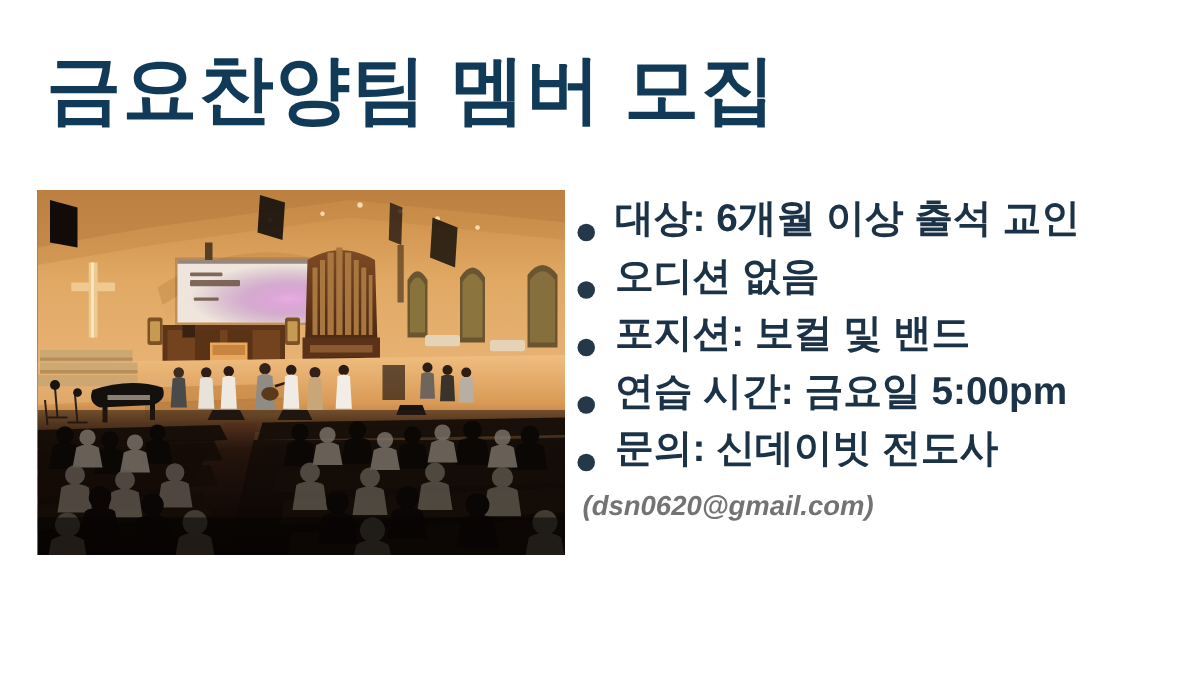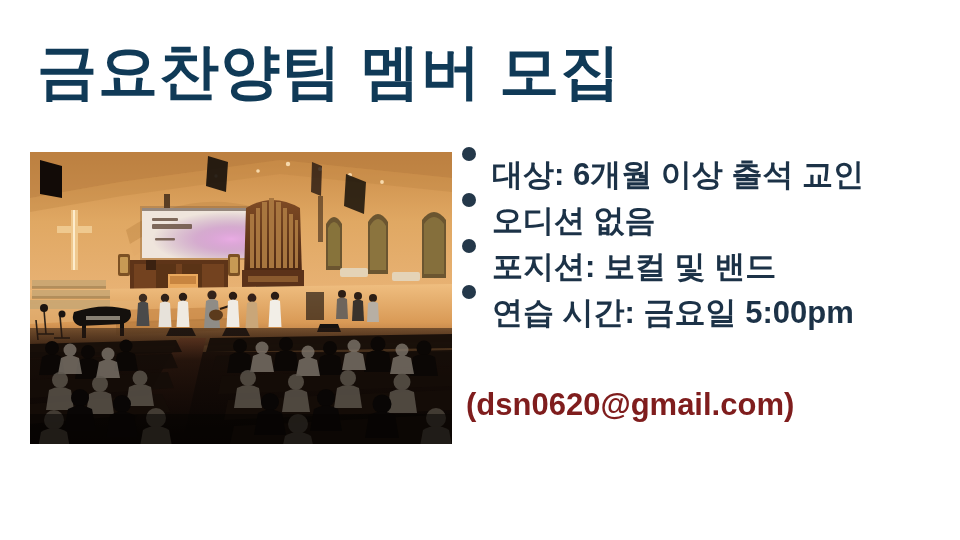--- a/index.html
+++ b/index.html
@@ -52,21 +52,21 @@
 
   
   .bullet-list {
     position: absolute;
     left: 462px;
     top: 152px;
     width: 486px;
   }
   .bullet-row {
     display: flex;
-    align-items: flex-start;
+    align-items: flex-end;
     height: 46px;
   }
   .bullet-dot {
     flex: 0 0 auto;
     width: 14px;
     height: 14px;
     border-radius: 50%;
     background: #24384A;
     position: relative;
     top: -5px;
@@ -76,25 +76,26 @@
     font-size: 31px;
     line-height: 46px;
     font-weight: 700;
     color: #1C3247;
     white-space: nowrap;
   }
   .email-line {
     position: absolute;
     left: 466px;
     top: 382px;
-    font-size: 31px;
+    font-size: 22px;
     line-height: 46px;
     font-weight: 700;
-    color: #7f1d1d;
+    color: #737373;
     white-space: nowrap;
+    font-style: italic;
   }
 </style>
 </head>
 <body>
 
 <div class="slide">
 
   <div class="slide-title">금요찬양팀 멤버 모집</div>
 
   <div class="photo">
@@ -423,18 +424,22 @@
     <div class="bullet-row">
       <span class="bullet-dot"></span>
       <span class="bullet-text">포지션: 보컬 및 밴드</span>
     </div>
 
     <div class="bullet-row">
       <span class="bullet-dot"></span>
       <span class="bullet-text">연습 시간: 금요일 5:00pm</span>
     </div>
 
+    <div class="bullet-row">
+      <span class="bullet-dot"></span>
+      <span class="bullet-text">문의: 신데이빗 전도사</span>
+    </div>
 
   </div>
 
   <div class="email-line">(dsn0620@gmail.com)</div>
 
 </div>
 
 </body></html>

